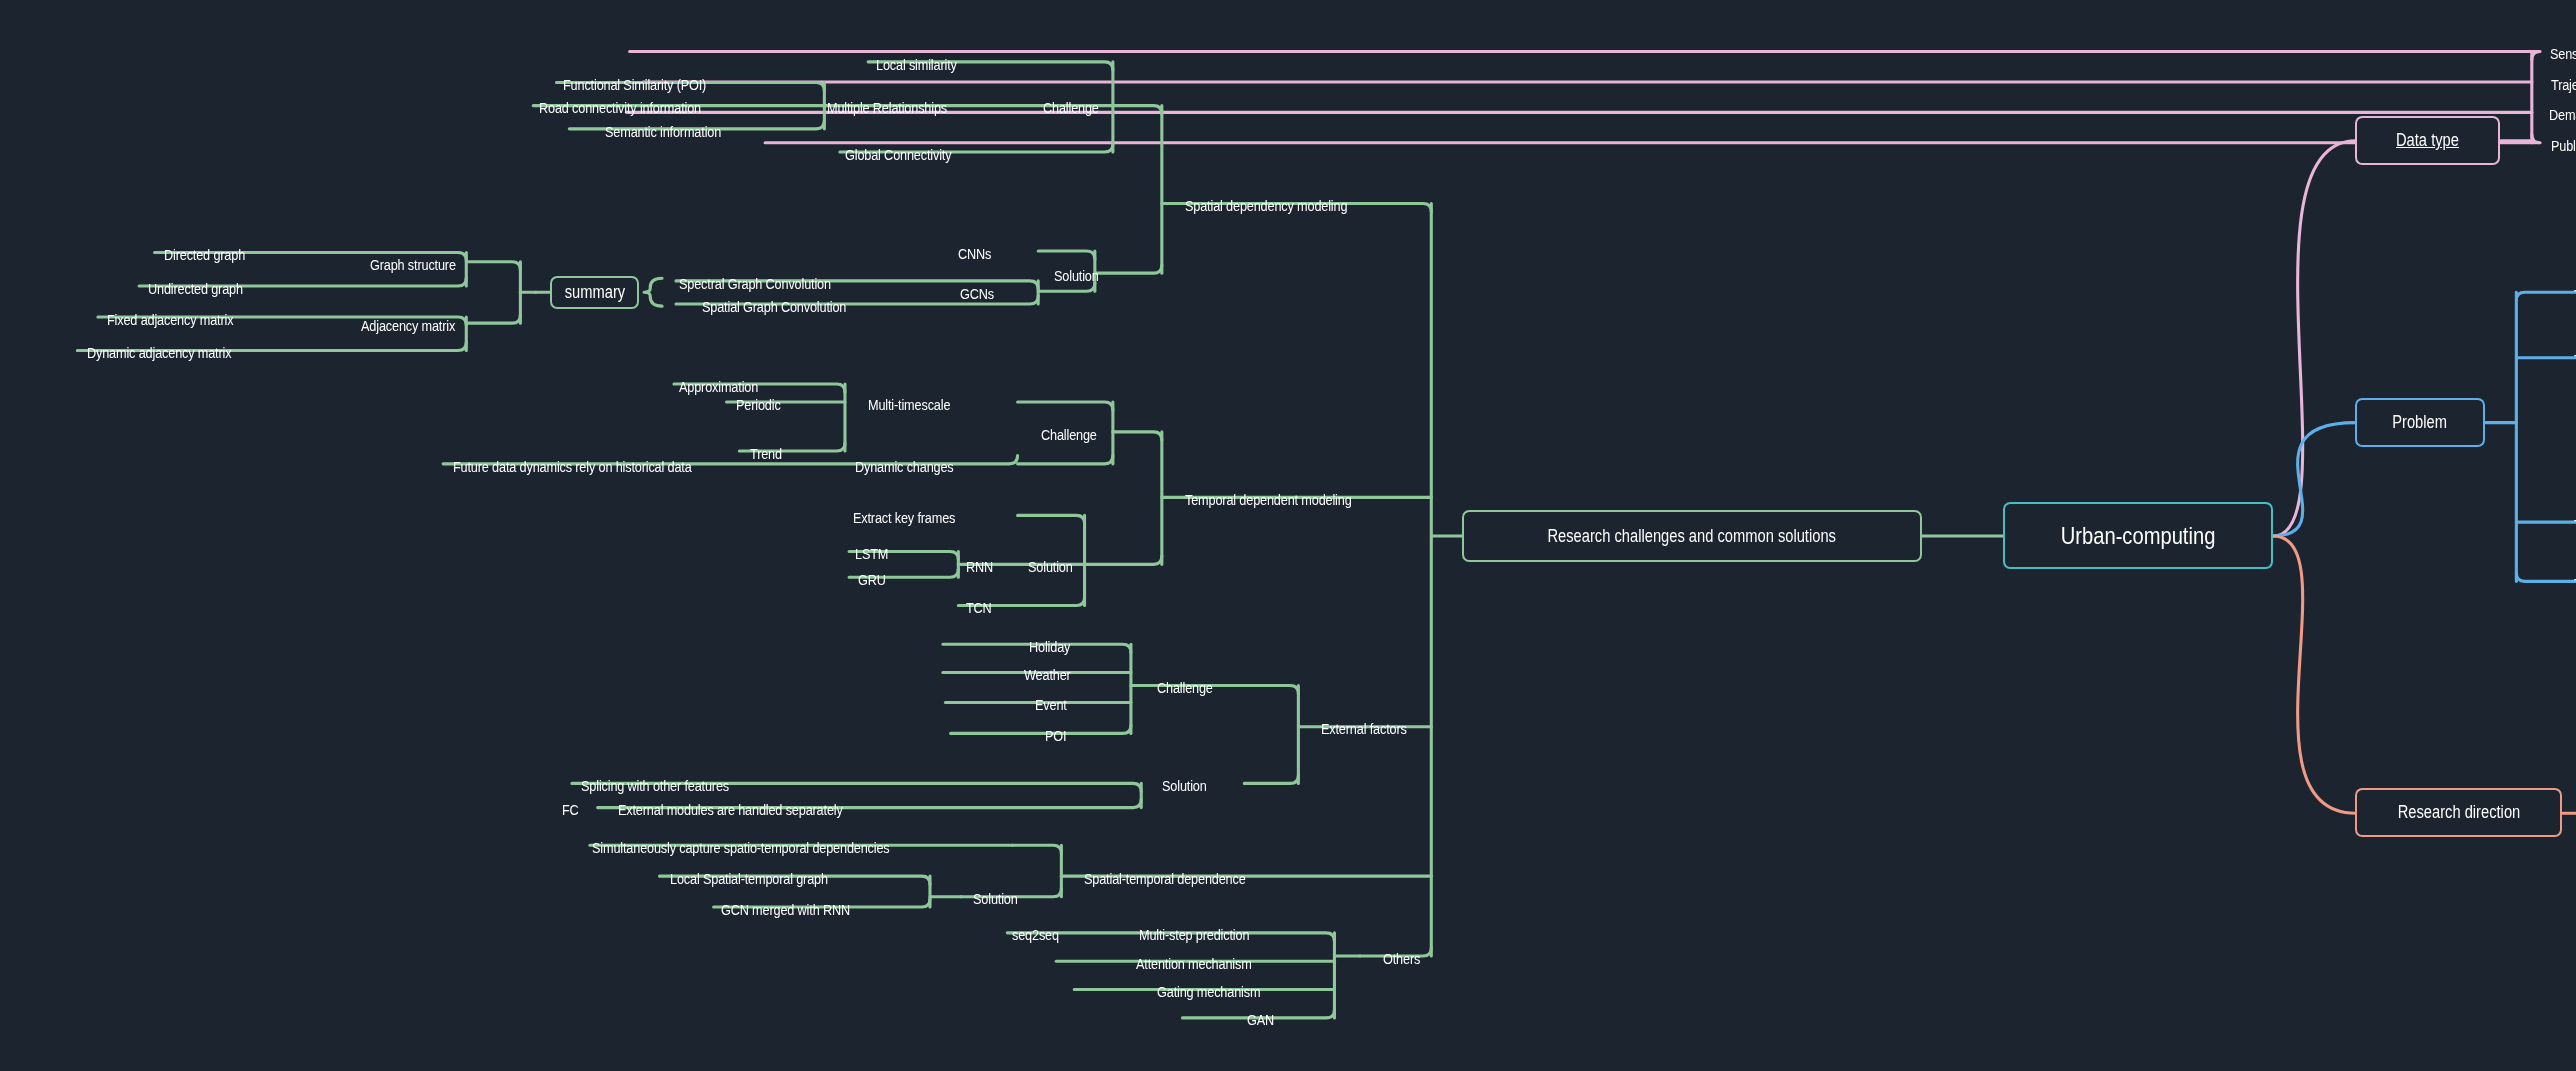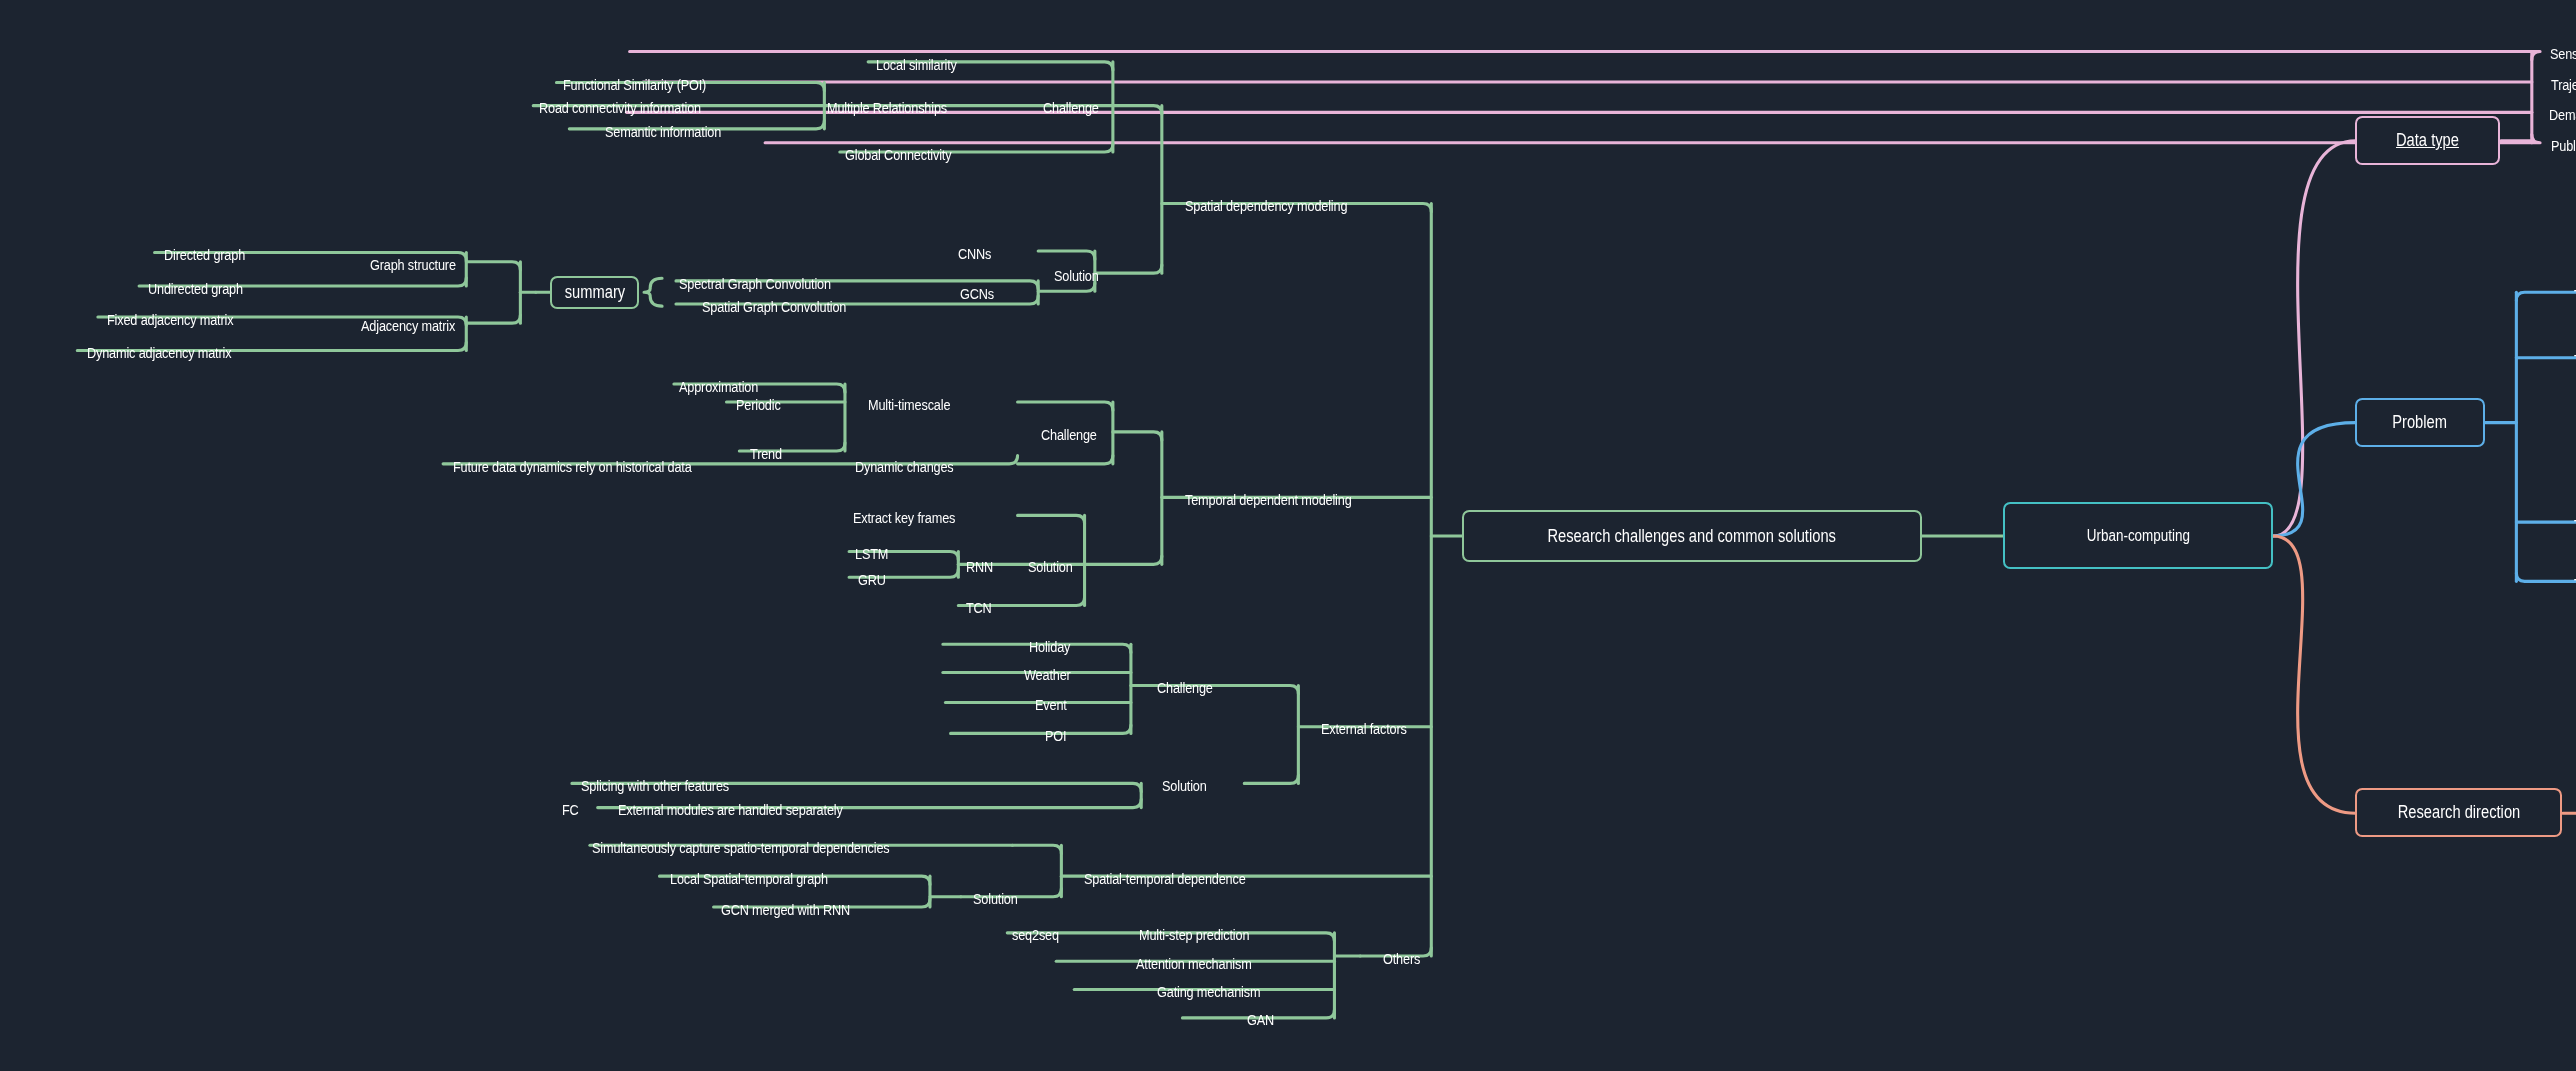--- a/index.html
+++ b/index.html
@@ -6,21 +6,21 @@
   body{width:3790px;height:1072px;overflow:hidden;font-family:"Liberation Sans",sans-serif;}
   #stage{position:relative;width:3790px;height:1072px;background:#1c2430;}
   svg.layer{position:absolute;left:0;top:0;width:3790px;height:1072px;overflow:visible;}
   .lbl{position:absolute;color:#ffffff;font-family:"Liberation Sans",sans-serif;
        font-size:15.5px;line-height:1;white-space:nowrap;letter-spacing:-0.2px;
        transform:scaleX(0.82);transform-origin:left bottom;}
   .boxnode{position:absolute;display:flex;align-items:center;justify-content:center;
            border:2.1px solid;border-radius:7.2px;background:#1c2430;color:#fff;
            font-size:17.5px;white-space:nowrap;box-sizing:border-box;}
   .boxnode span{transform:scaleX(0.84);transform-origin:center;display:block;}
-  .rootnode{font-size:16px;}
+  .rootnode{font-size:24px;}
 </style>
 </head>
 <body>
 
 <div id="stage">
   <svg class="layer" id="edges" viewBox="0 0 7356 2080" preserveAspectRatio="none">
       <path d="M 3730 1040 L 3888 1040" fill="none" stroke="#8fc79a" stroke-width="6" stroke-linecap="round" stroke-linejoin="round"></path>
       <path d="M 4412 1040 C 4562 1040, 4342 273, 4572 273" fill="none" stroke="#e8b4d8" stroke-width="6" stroke-linecap="round" stroke-linejoin="round"></path>
       <path d="M 4412 1040 C 4562 1040, 4342 820, 4572 820" fill="none" stroke="#5dafe8" stroke-width="6" stroke-linecap="round" stroke-linejoin="round"></path>
       <path d="M 4412 1040 C 4562 1040, 4342 1578, 4572 1578" fill="none" stroke="#ee9a84" stroke-width="6" stroke-linecap="round" stroke-linejoin="round"></path>

